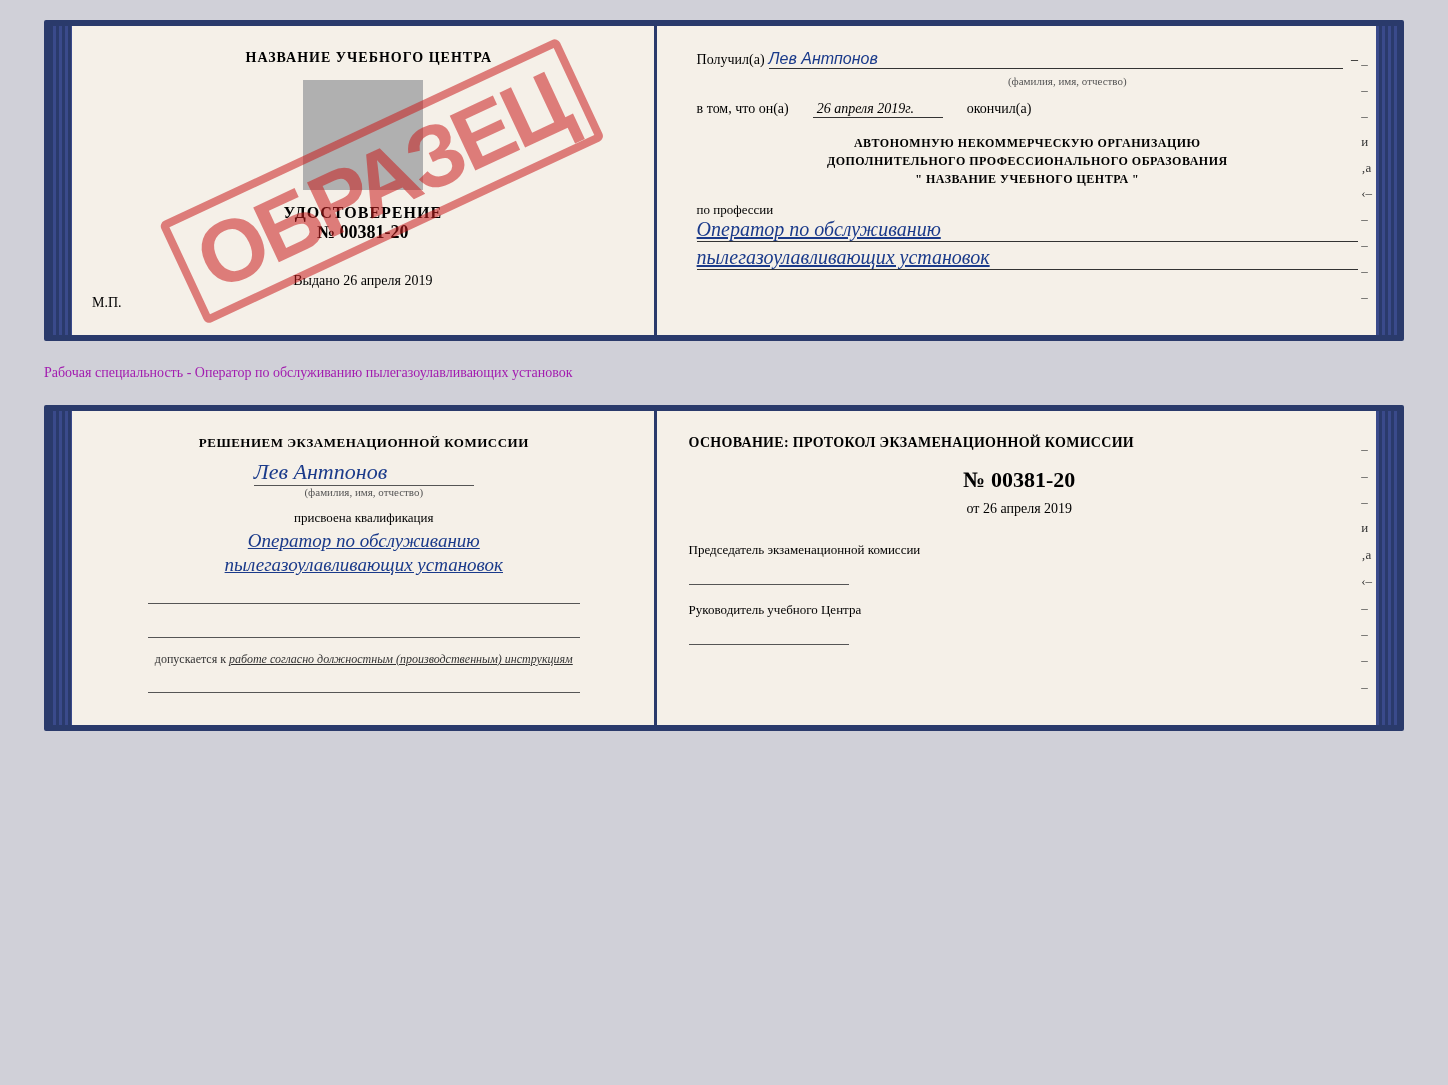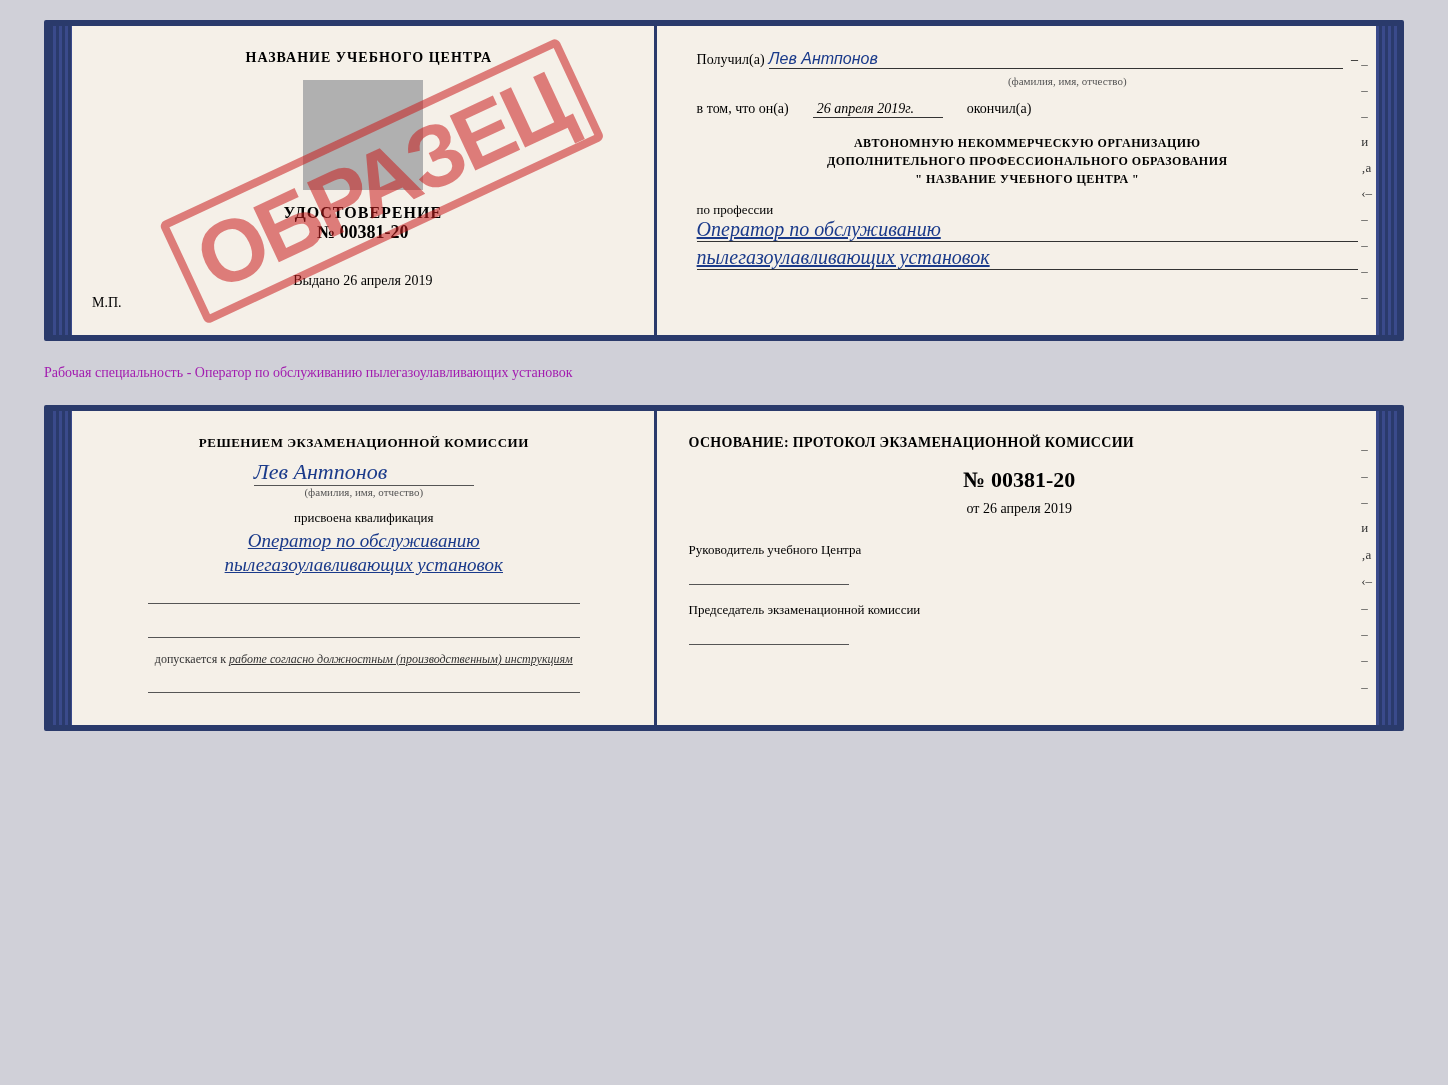--- a/index.html
+++ b/index.html
@@ -450,26 +450,26 @@
     <div class="basis-text">Основание: протокол экзаменационной комиссии</div>
 
     <div class="protocol-number">№ 00381-20</div>
 
     <div class="from-date">
       <span>от</span>
       <span>26 апреля 2019</span>
     </div>
 
     <div class="signature-block">
+      <div class="sig-label">Председатель экзаменационной комиссии</div>
+      <span class="sig-line"></span>
+    </div>
+
+    <div class="signature-block">
       <div class="sig-label">Руководитель учебного Центра</div>
-      <span class="sig-line"></span>
-    </div>
-
-    <div class="signature-block">
-      <div class="sig-label">Председатель экзаменационной комиссии</div>
       <span class="sig-line"></span>
     </div>
 
     <div class="side-dashes">
       <span class="side-dash">–</span>
       <span class="side-dash">–</span>
       <span class="side-dash">–</span>
       <span class="side-dash">и</span>
       <span class="side-dash">‚а</span>
       <span class="side-dash">‹–</span>

